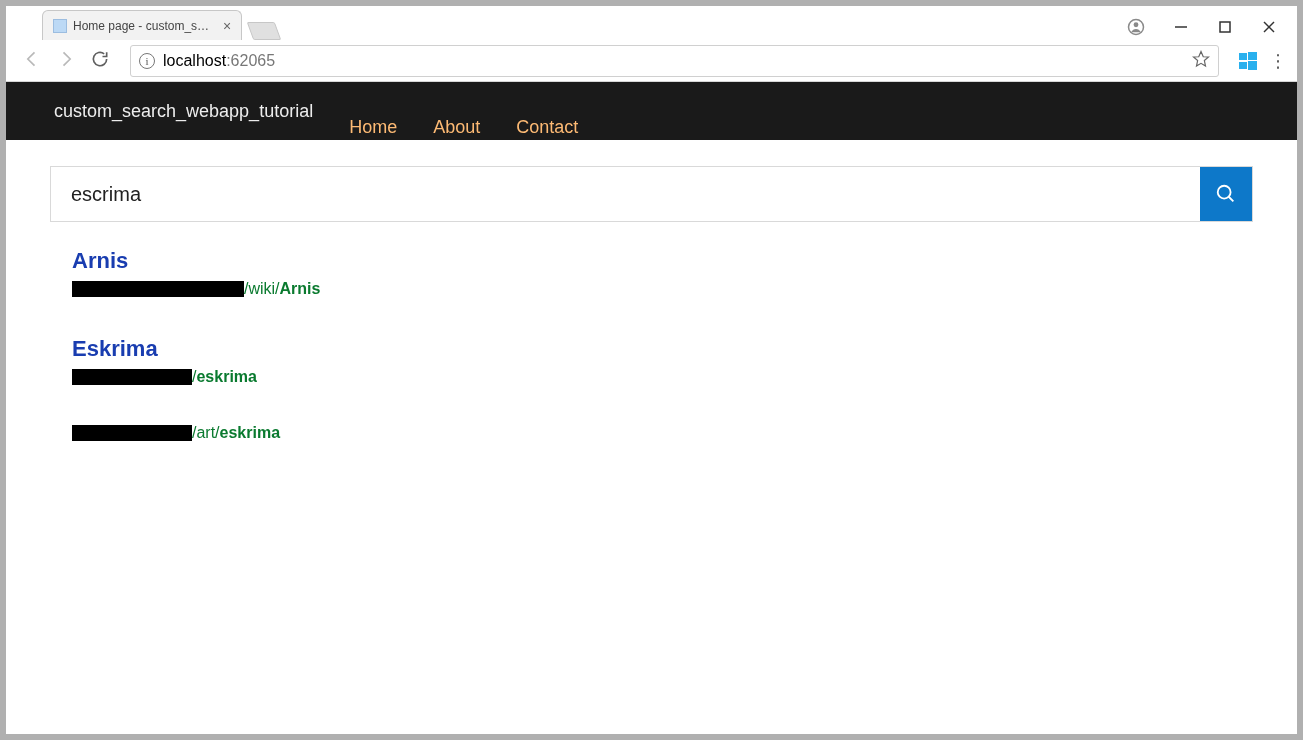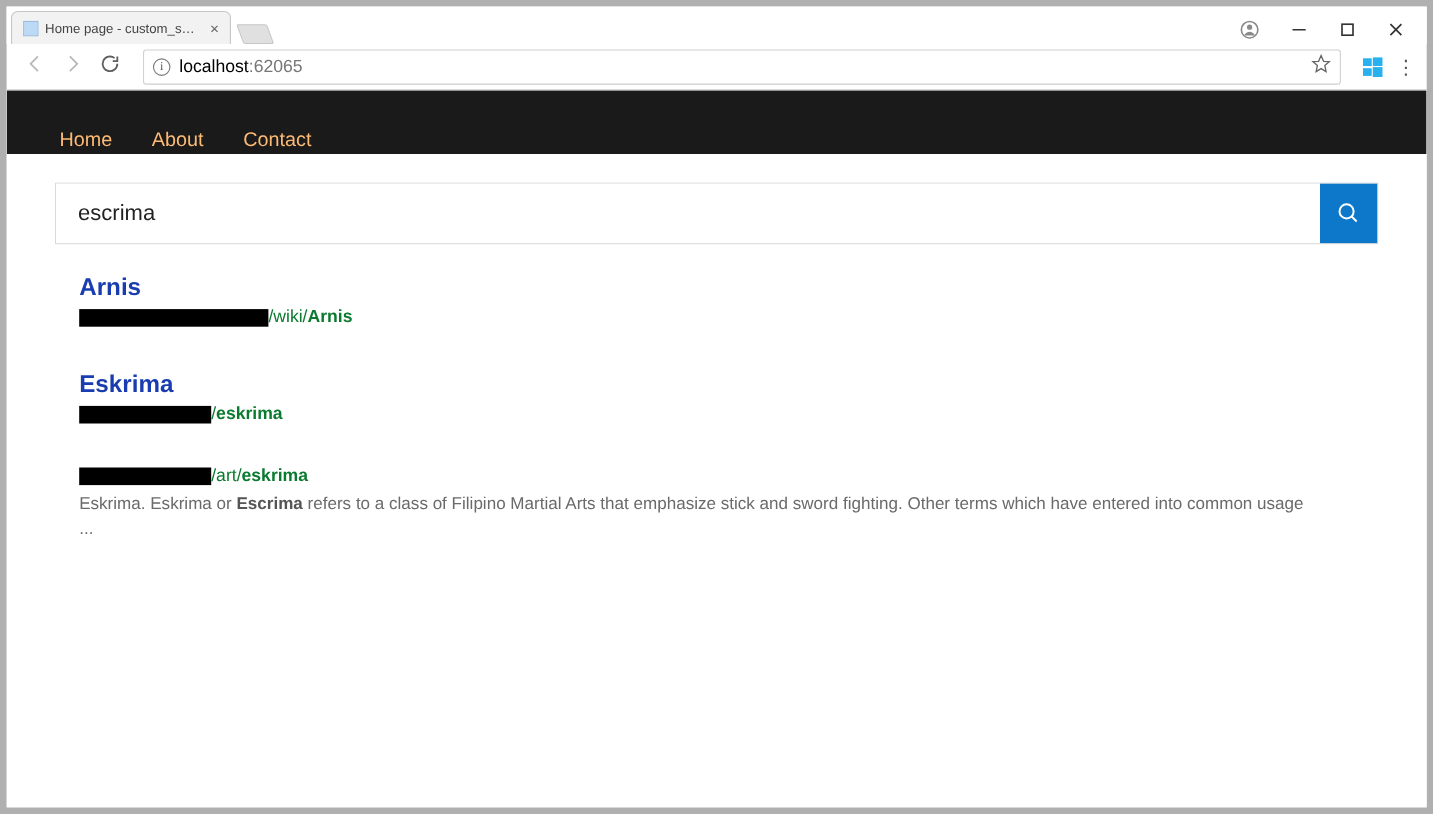--- a/index.html
+++ b/index.html
@@ -2,21 +2,21 @@
 <html><head>
 <meta charset="utf-8">
 <style>
   * { box-sizing: border-box; margin: 0; padding: 0; }
   html, body { height: 100%; font-family: "Segoe UI", Arial, sans-serif; }
   body { background: #b0b0b0; display: flex; flex-direction: column; }
 
   
   .window-frame { background: #fff; width: 1303px; height: 740px; border: 6px solid #b0b0b0; display: flex; flex-direction: column; }
   .titlebar { height: 34px; display: flex; align-items: flex-end; justify-content: space-between; background: #fff; }
-  .tabs-area { display: flex; align-items: flex-end; padding-left: 4px; }
+  .tabs-area { display: flex; align-items: flex-end; padding-left: 36px; }
   .tab-shape {
     display: flex; align-items: center;
     height: 30px; padding: 0 10px;
     background: #f2f2f2; border: 1px solid #c7c7c7; border-bottom: none;
     border-radius: 6px 6px 0 0;
     font-size: 12px; color: #444; max-width: 210px;
     position: relative;
   }
   .tab-shape .favicon { width: 14px; height: 14px; margin-right: 6px; background: linear-gradient(#bcd9f5,#bcd9f5); border:1px solid #9cbde0; }
   .tab-title { white-space: nowrap; overflow: hidden; text-overflow: ellipsis; max-width: 140px; }
@@ -151,20 +151,21 @@
           </svg>
       </span>
       <span class="kebab">⋮</span>
     </div>
   </div>
 
   <div class="viewport">
     <div class="page">
 
       <div class="dark-nav">
+        <span class="brand">custom_search_webapp_tutorial</span>
         <span class="link">Home</span>
         <span class="link">About</span>
         <span class="link">Contact</span>
       </div>
 
       <div class="content">
         <div class="search-wrap">
           <input class="search-input" value="escrima" style="">
           <div class="search-btn">
             <svg viewBox="0 0 24 24">
@@ -197,23 +198,20 @@
                 <span class="url-bold">eskrima</span>
             </div>
           </div>
 
           <div class="result">
             <div class="result-url">
               <span class="redact" style="width:120px"></span>
                 <span>/art/</span>
                 <span class="url-bold">eskrima</span>
             </div>
-            <p class="result-snip">
-              <span>Eskrima. Eskrima or </span><span class="hl">Escrima</span><span> refers to a class of Filipino Martial Arts that emphasize stick and sword fighting. Other terms which have entered into common usage ...</span>
-            </p>
           </div>
 
         </div>
       </div>
 
     </div>
   </div>
 
 </div>
 

